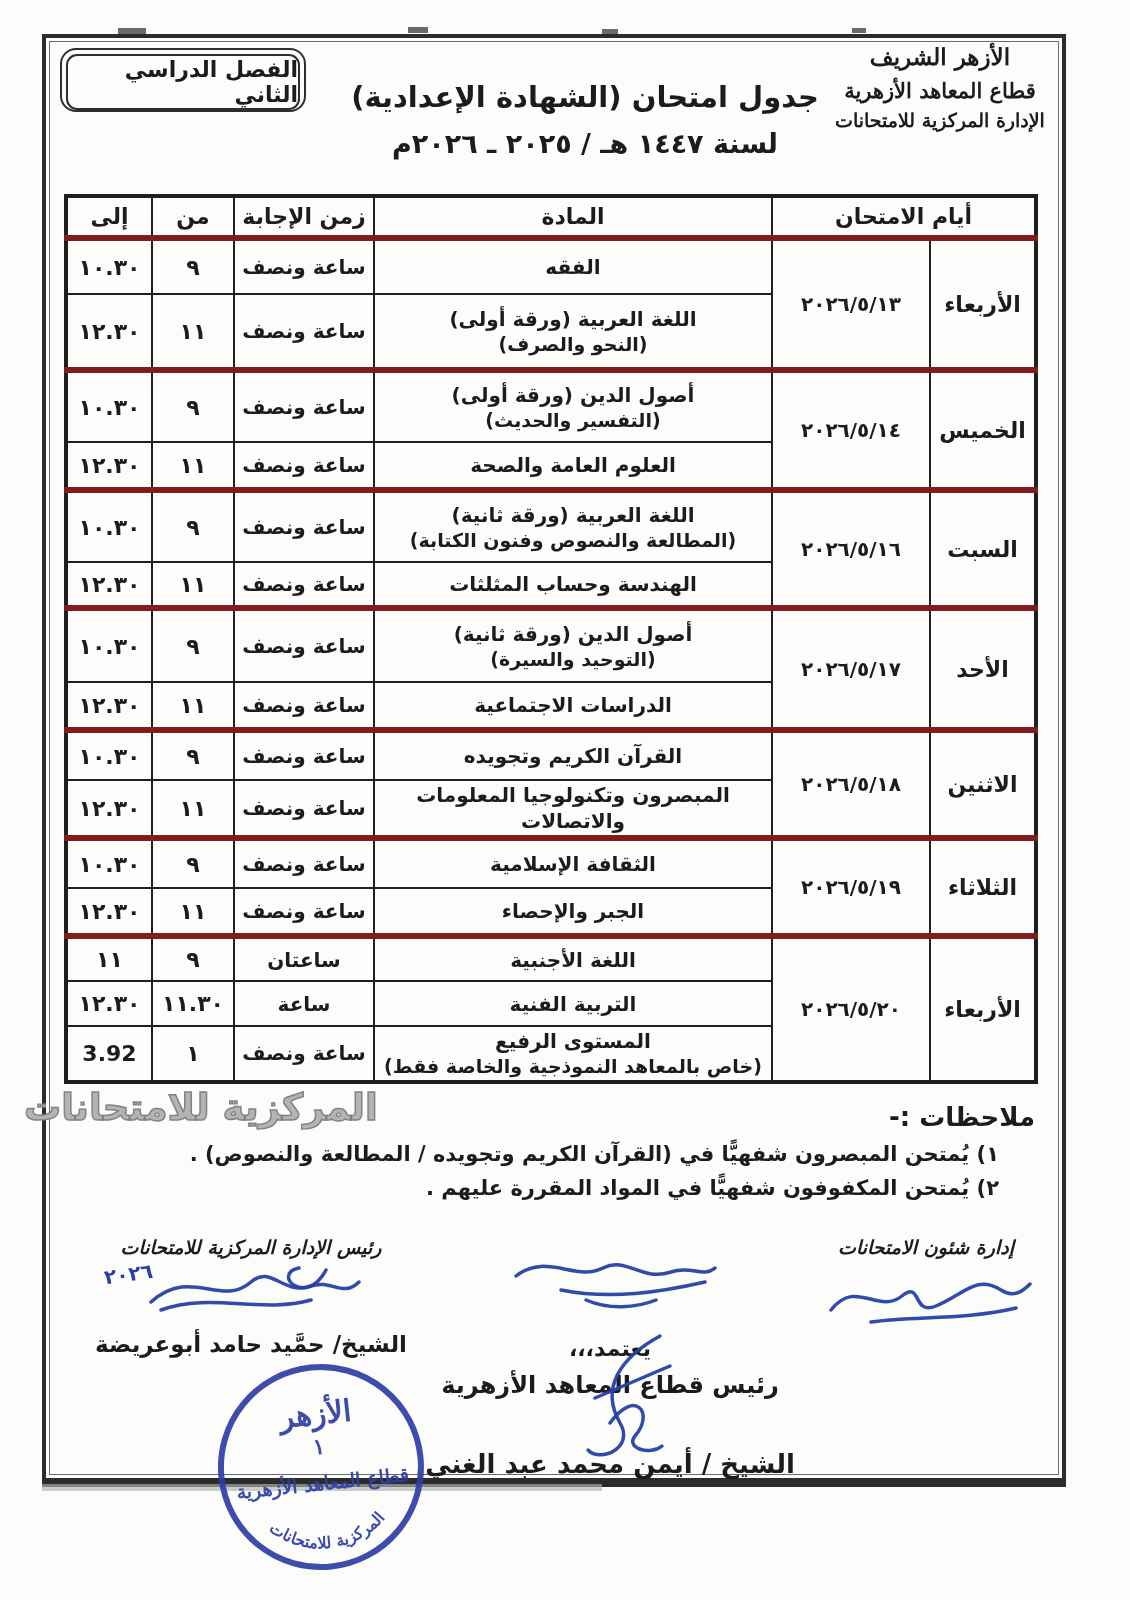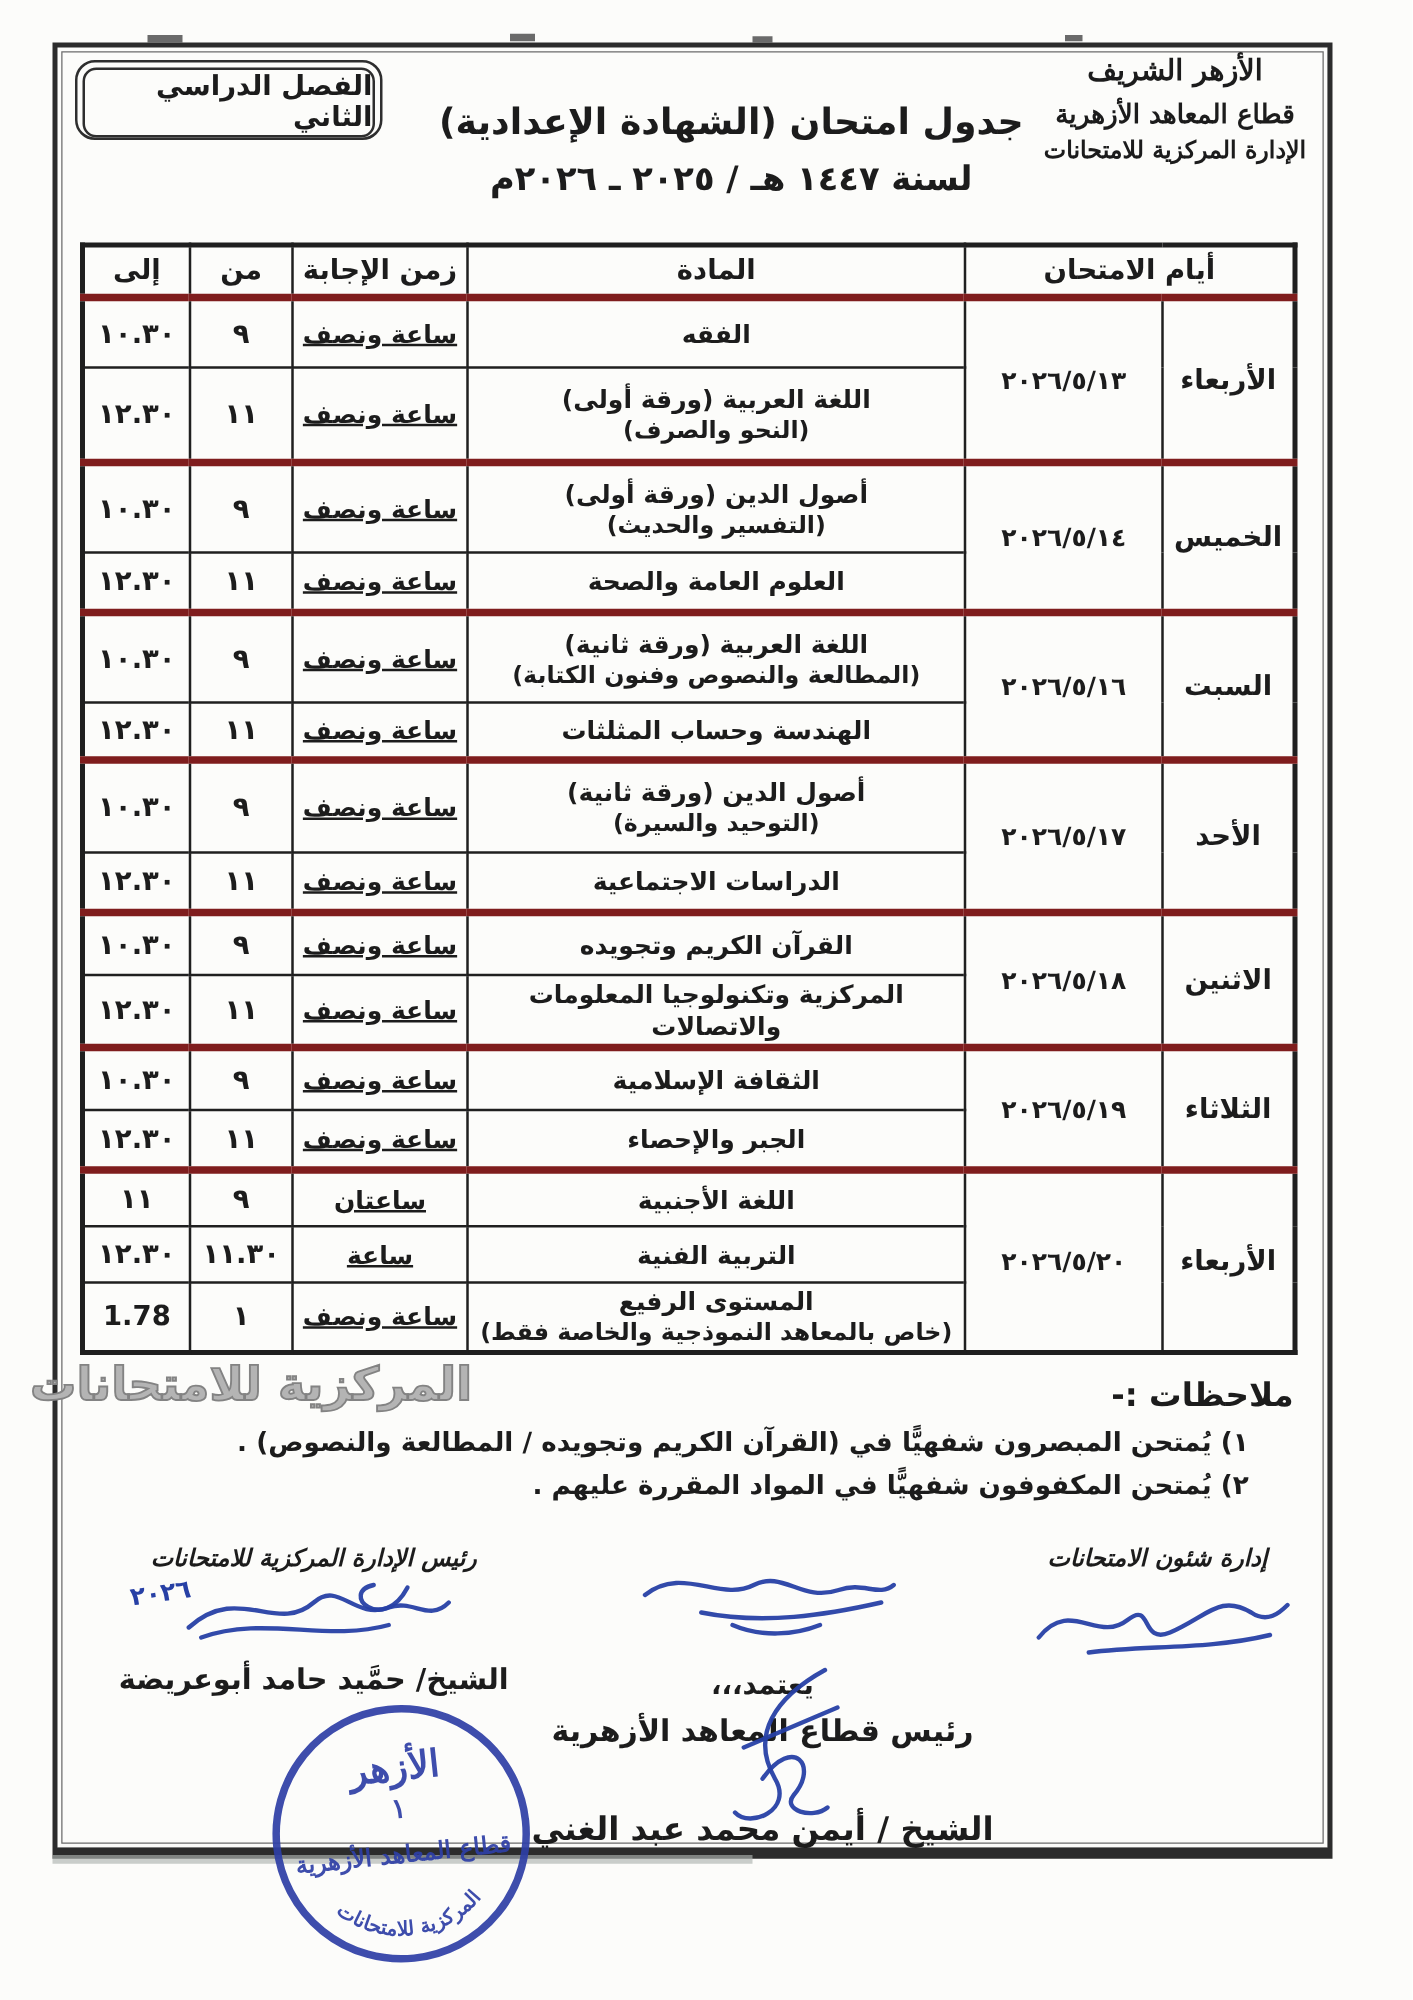--- a/index.html
+++ b/index.html
@@ -30,21 +30,21 @@
   table.schedule{position:absolute;left:64px;top:194px;width:972px;border-collapse:collapse;
                  table-layout:fixed;direction:rtl;text-align:center;border:4px solid #1f1f1f;}
   .schedule th,.schedule td{border:2.5px solid #1f1f1f;font-weight:bold;padding:1px 4px;
                             vertical-align:middle;overflow:hidden;}
   .schedule thead tr{height:42px;}
   .schedule thead th{font-size:22px;}
   tr.bs td{border-top:6px solid #7f1d1d;}
   tr.inner td{border-top:1.5px solid #2b2b2b;}
   td.day{font-size:22px;} td.date{font-size:20px;}
   td.subj{font-size:20px;line-height:1.3;} td.subj .sub2{font-size:19px;}
-  td.dur{font-size:20px;text-decoration:underline;} td.num{font-size:22px;}
+  td.dur{font-size:20px;} td.num{font-size:22px;}
   tr.r42{height:42px}tr.r45{height:45px}tr.r46{height:46px}tr.r48{height:48px}
   tr.r50{height:50px}tr.r55{height:55px}tr.r56{height:56px}tr.r72{height:72px}
   tr.r74{height:74px}tr.r76{height:76px}
 
   
   .watermark{left:24px;top:1086px;font-size:37px;font-weight:bold;color:#b4b4b4;
              -webkit-text-stroke:1.5px #838383;letter-spacing:.5px;white-space:nowrap;}
 
   
   .notes{left:90px;top:1102px;width:945px;text-align:right;}
@@ -195,21 +195,21 @@
 
       <tr class="bs r50">
         <td class="day" rowspan="2">الاثنين</td>
         <td class="date" rowspan="2">٢٠٢٦/٥/١٨</td>
         <td class="subj">القرآن الكريم وتجويده</td>
         <td class="dur">ساعة ونصف</td>
         <td class="num">٩</td>
         <td class="num">١٠.٣٠</td>
       </tr>
       <tr class="inner r48">
-        <td class="subj">المركزية وتكنولوجيا المعلومات والاتصالات</td>
+        <td class="subj">المبصرون وتكنولوجيا المعلومات والاتصالات</td>
         <td class="dur">ساعة ونصف</td>
         <td class="num">١١</td>
         <td class="num">١٢.٣٠</td>
       </tr>
 
       <tr class="bs r50">
         <td class="day" rowspan="2">الثلاثاء</td>
         <td class="date" rowspan="2">٢٠٢٦/٥/١٩</td>
         <td class="subj">الثقافة الإسلامية</td>
         <td class="dur">ساعة ونصف</td>
@@ -237,21 +237,21 @@
         <td class="num">١١.٣٠</td>
         <td class="num">١٢.٣٠</td>
       </tr>
       <tr class="inner r55">
         <td class="subj">
           <div>المستوى الرفيع</div>
           <div class="sub2">(خاص بالمعاهد النموذجية والخاصة فقط)</div>
         </td>
         <td class="dur">ساعة ونصف</td>
         <td class="num">١</td>
-        <td class="num">1.78</td>
+        <td class="num">3.92</td>
       </tr>
     </tbody>
   </table>
 
   <div class="abs watermark">المركزية للامتحانات</div>
 
   <div class="abs notes">
     <div class="notes-title">ملاحظات :-</div>
     <div class="note">١)  يُمتحن المبصرون شفهيًّا في (القرآن الكريم وتجويده / المطالعة والنصوص) .</div>
     <div class="note">٢)  يُمتحن المكفوفون شفهيًّا في المواد المقررة عليهم .</div>

